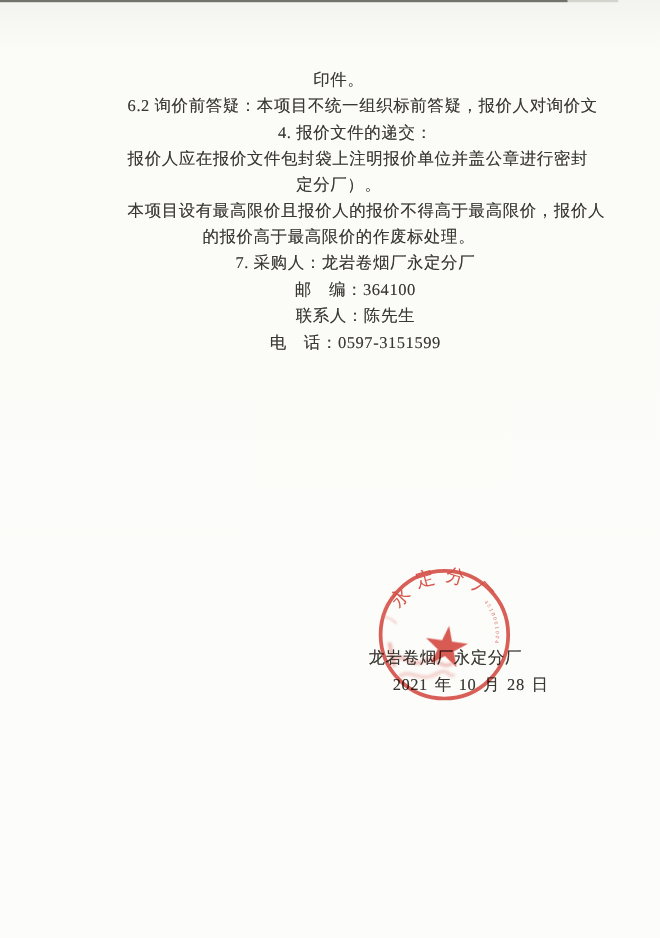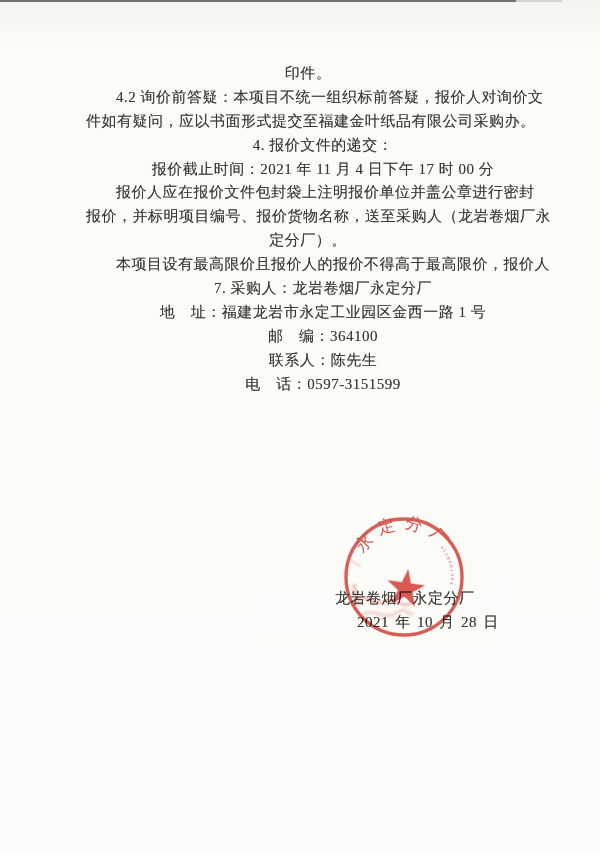--- a/index.html
+++ b/index.html
@@ -58,30 +58,27 @@
 </head>
 <body>
 
 <div class="page">
 
   <div class="scan-line"></div>
   <div class="scan-line-tail"></div>
 
   <div class="doc-body">
       <div class="line">印件。</div>
-      <div class="line indent">4.2 询价前答疑：本项目不统一组织标前答疑，报价人对询价文</div>
-      <div class="line">件如有疑问，应以书面形式提交至福建金叶纸品有限公司采购办。</div>
+      <div class="line indent">6.2 询价前答疑：本项目不统一组织标前答疑，报价人对询价文</div>
       <div class="line indent">4. 报价文件的递交：</div>
-      <div class="line indent">报价截止时间：2021 年 11 月 4 日下午 17 时 00 分</div>
       <div class="line indent">报价人应在报价文件包封袋上注明报价单位并盖公章进行密封</div>
-      <div class="line">报价，并标明项目编号、报价货物名称，送至采购人（龙岩卷烟厂永</div>
       <div class="line">定分厂）。</div>
       <div class="line indent">本项目设有最高限价且报价人的报价不得高于最高限价，报价人</div>
+      <div class="line">的报价高于最高限价的作废标处理。</div>
       <div class="line indent">7. 采购人：龙岩卷烟厂永定分厂</div>
-      <div class="line indent">地　址：福建龙岩市永定工业园区金西一路 1 号</div>
       <div class="line indent">邮　编：364100</div>
       <div class="line indent">联系人：陈先生</div>
       <div class="line indent">电　话：0597-3151599</div>
     </div>
 
   <div class="signature-org">龙岩卷烟厂永定分厂</div>
   <div class="signature-date">2021 年 10 月 28 日</div>
 
   <svg class="stamp" viewBox="0 0 126 126" width="126" height="126">
     <defs>

